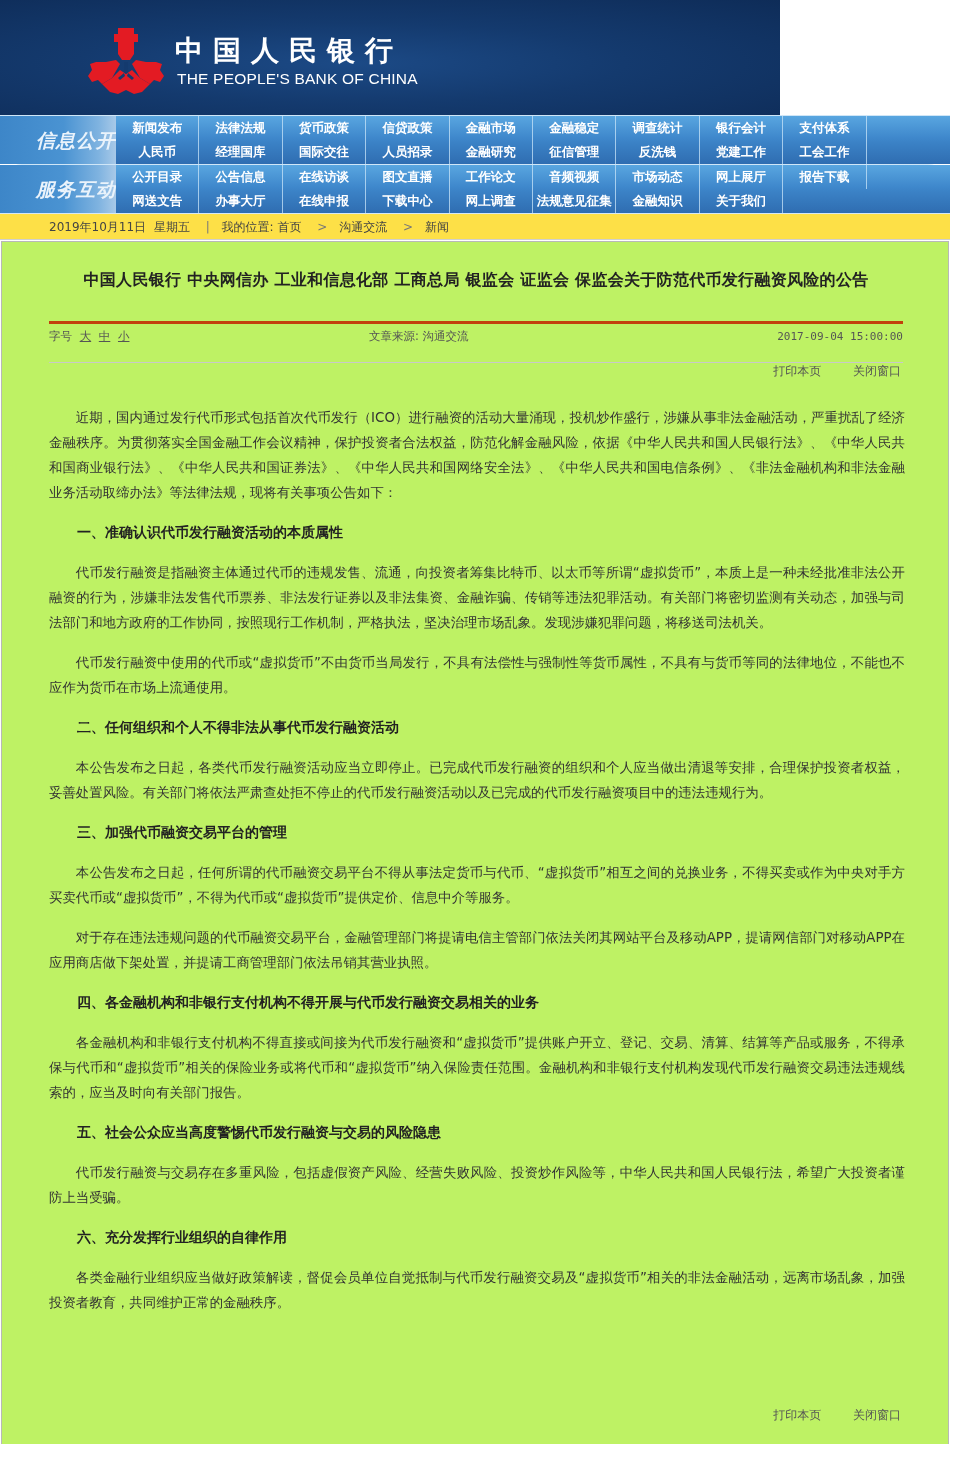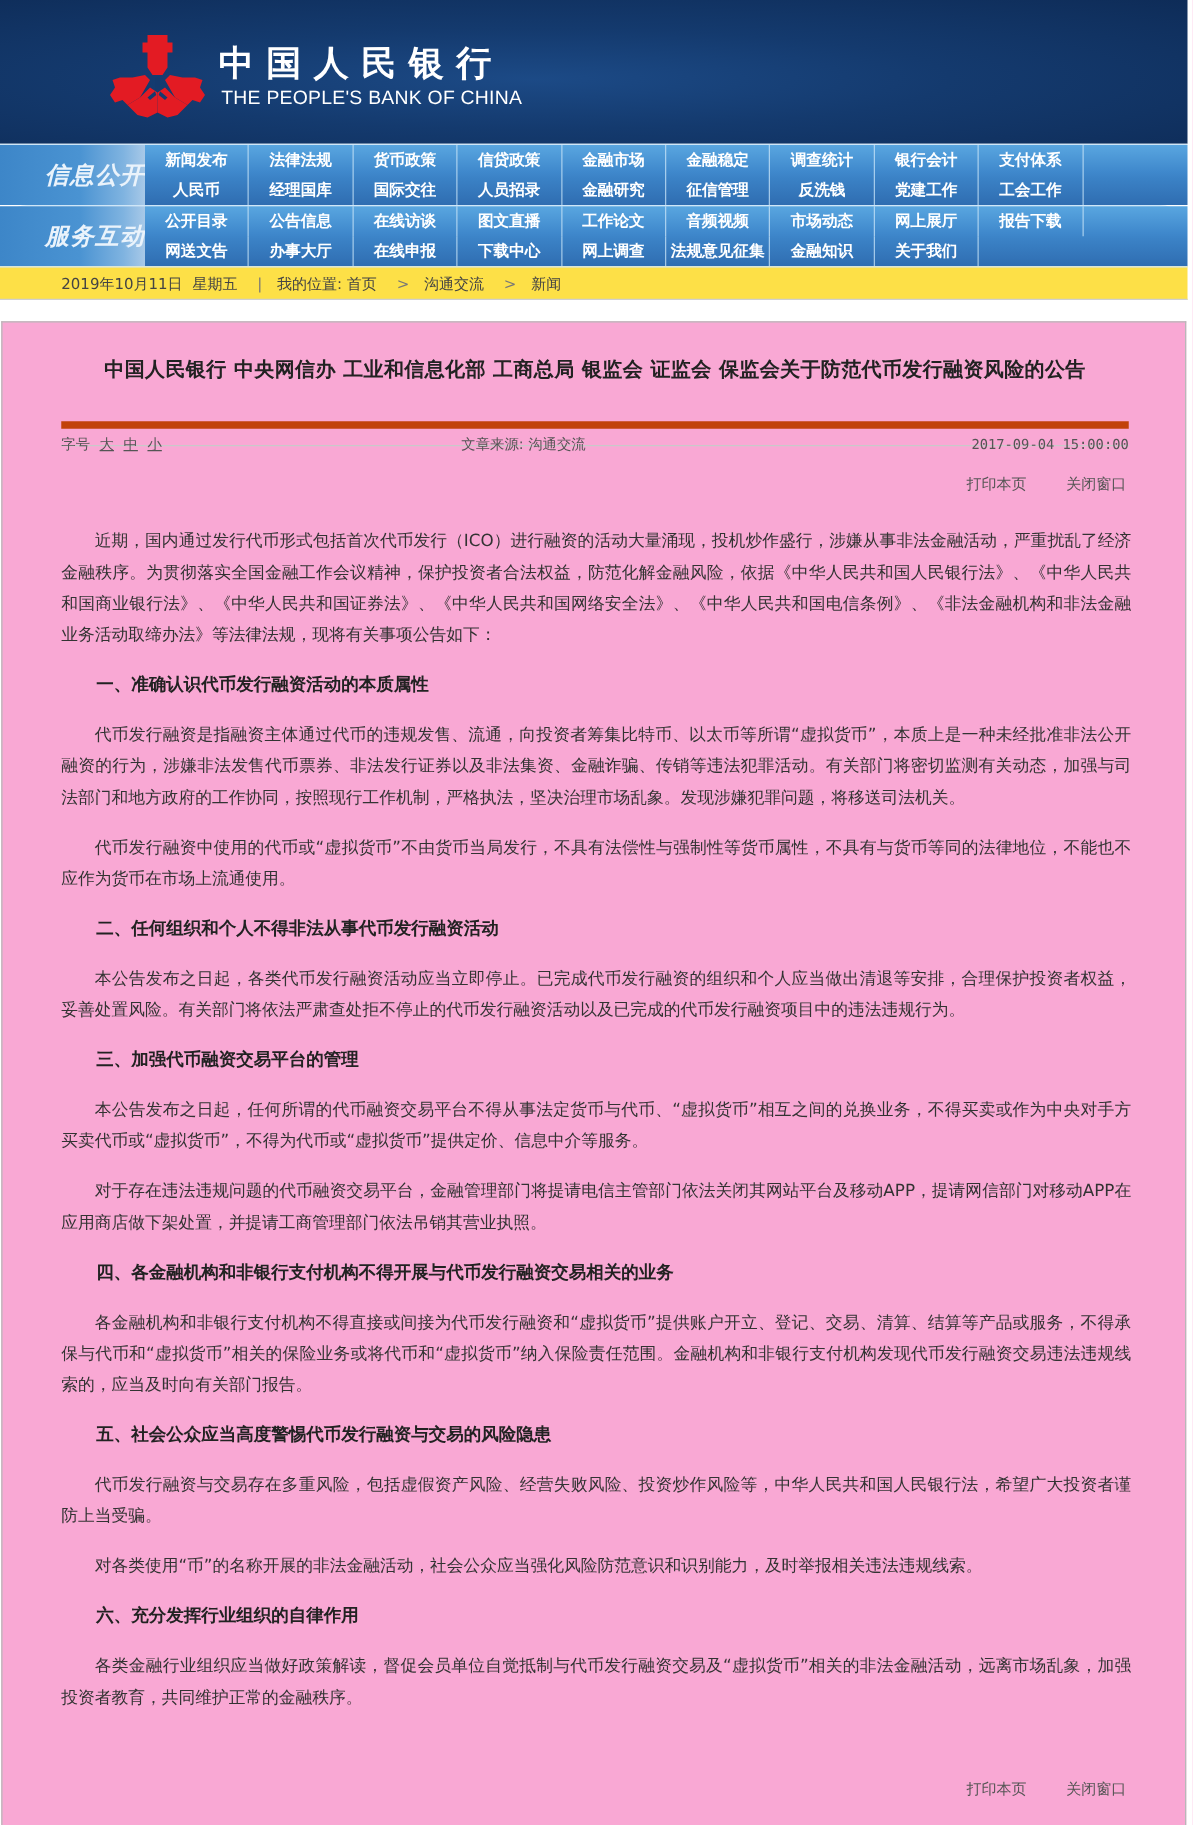--- a/index.html
+++ b/index.html
@@ -1,21 +1,21 @@
 <!DOCTYPE html>
 <html><head>
 <meta charset="utf-8">
 <style>
   * { box-sizing: border-box; margin: 0; padding: 0; }
   html, body { width: 954px; height: 1460px; background: #ffffff; overflow: hidden; }
   body { font-family: "DejaVu Sans", "Liberation Sans", sans-serif; color: #333; position: relative; }
 
   
   .banner {
-    position: absolute; left: 0; top: 0; width: 950px; height: 115px;
+    position: absolute; left: 0; top: 0; width: 780px; height: 115px;
     background: radial-gradient(ellipse at 45% 55%, #1c4a86 0%, #143a6e 45%, #0e2c58 100%);
   }
   .logo-mark { position: absolute; left: 88px; top: 26px; width: 76px; height: 70px; }
   .logo-cn {
     position: absolute; left: 175px; top: 32px; color: #fff;
     font-family: "DejaVu Serif", serif; font-weight: bold; font-size: 28px; letter-spacing: 10px;
   }
   .logo-en {
     position: absolute; left: 177px; top: 70px; color: #fff;
     font-family: "Liberation Sans", sans-serif; font-size: 15.5px; letter-spacing: 0.2px;
@@ -54,30 +54,30 @@
   .crumbbar {
     position: absolute; left: 0; top: 213px; width: 950px; height: 27px;
     background: #fde047; border-top: 1px solid #d5e8f5; border-bottom: 1px solid #cfcfcf;
     font-size: 12px; color: #444; line-height: 26px; padding-left: 49px;
   }
   .crumbbar span { margin-right: 4px; }
   .crumbbar .sep { color: #777; margin: 0 8px; }
 
   
   .panel {
-    position: absolute; left: 1px; top: 257px; width: 948px; height: 1203px;
-    background: #f9a8d4; border: 1px solid #b8b8b8; border-bottom: none;
+    position: absolute; left: 1px; top: 241px; width: 948px; height: 1203px;
+    background: #bef264; border: 1px solid #b8b8b8; border-bottom: none;
   }
   .title {
     position: absolute; left: 0; top: 28px; width: 948px; text-align: center;
     font-size: 16px; font-weight: bold; color: #222; letter-spacing: 0.3px;
   }
   .meta {
-    position: absolute; left: 47px; top: 79px; width: 854px; height: 20px;
-    border-top: 6px solid #c2410c; border-bottom: 1px solid #c9c9c9;
+    position: absolute; left: 47px; top: 79px; width: 854px; height: 42px;
+    border-top: 3px solid #c2410c; border-bottom: 1px solid #c9c9c9;
     font-size: 11.5px; color: #555; line-height: 25px;
   }
   .meta .fontsize { position: absolute; left: 0; }
   .meta .fontsize a { color: #555; text-decoration: underline; margin-left: 4px; cursor: pointer; }
   .meta .source { position: absolute; left: 320px; }
   .meta .date { position: absolute; right: 0; font-family: "DejaVu Sans Mono", monospace; font-size: 11px; text-align: right; }
   .actions { position: absolute; right: 47px; font-size: 12px; }
   .actions a { color: #555; margin-left: 28px; cursor: pointer; }
   .actions.top { top: 121px; }
   .actions.bottom { top: 1165px; }
@@ -206,21 +206,20 @@
     <p>代币发行融资中使用的代币或“虚拟货币”不由货币当局发行，不具有法偿性与强制性等货币属性，不具有与货币等同的法律地位，不能也不应作为货币在市场上流通使用。</p>
     <h3>二、任何组织和个人不得非法从事代币发行融资活动</h3>
     <p>本公告发布之日起，各类代币发行融资活动应当立即停止。已完成代币发行融资的组织和个人应当做出清退等安排，合理保护投资者权益，妥善处置风险。有关部门将依法严肃查处拒不停止的代币发行融资活动以及已完成的代币发行融资项目中的违法违规行为。</p>
     <h3>三、加强代币融资交易平台的管理</h3>
     <p>本公告发布之日起，任何所谓的代币融资交易平台不得从事法定货币与代币、“虚拟货币”相互之间的兑换业务，不得买卖或作为中央对手方买卖代币或“虚拟货币”，不得为代币或“虚拟货币”提供定价、信息中介等服务。</p>
     <p>对于存在违法违规问题的代币融资交易平台，金融管理部门将提请电信主管部门依法关闭其网站平台及移动APP，提请网信部门对移动APP在应用商店做下架处置，并提请工商管理部门依法吊销其营业执照。</p>
     <h3>四、各金融机构和非银行支付机构不得开展与代币发行融资交易相关的业务</h3>
     <p>各金融机构和非银行支付机构不得直接或间接为代币发行融资和“虚拟货币”提供账户开立、登记、交易、清算、结算等产品或服务，不得承保与代币和“虚拟货币”相关的保险业务或将代币和“虚拟货币”纳入保险责任范围。金融机构和非银行支付机构发现代币发行融资交易违法违规线索的，应当及时向有关部门报告。</p>
     <h3>五、社会公众应当高度警惕代币发行融资与交易的风险隐患</h3>
     <p>代币发行融资与交易存在多重风险，包括虚假资产风险、经营失败风险、投资炒作风险等，中华人民共和国人民银行法，希望广大投资者谨防上当受骗。</p>
-    <p>对各类使用“币”的名称开展的非法金融活动，社会公众应当强化风险防范意识和识别能力，及时举报相关违法违规线索。</p>
     <h3>六、充分发挥行业组织的自律作用</h3>
     <p>各类金融行业组织应当做好政策解读，督促会员单位自觉抵制与代币发行融资交易及“虚拟货币”相关的非法金融活动，远离市场乱象，加强投资者教育，共同维护正常的金融秩序。</p>
   </div>
 
   <div class="actions bottom">
     <a>打印本页</a>
     <a>关闭窗口</a>
   </div>
 </div>
 

